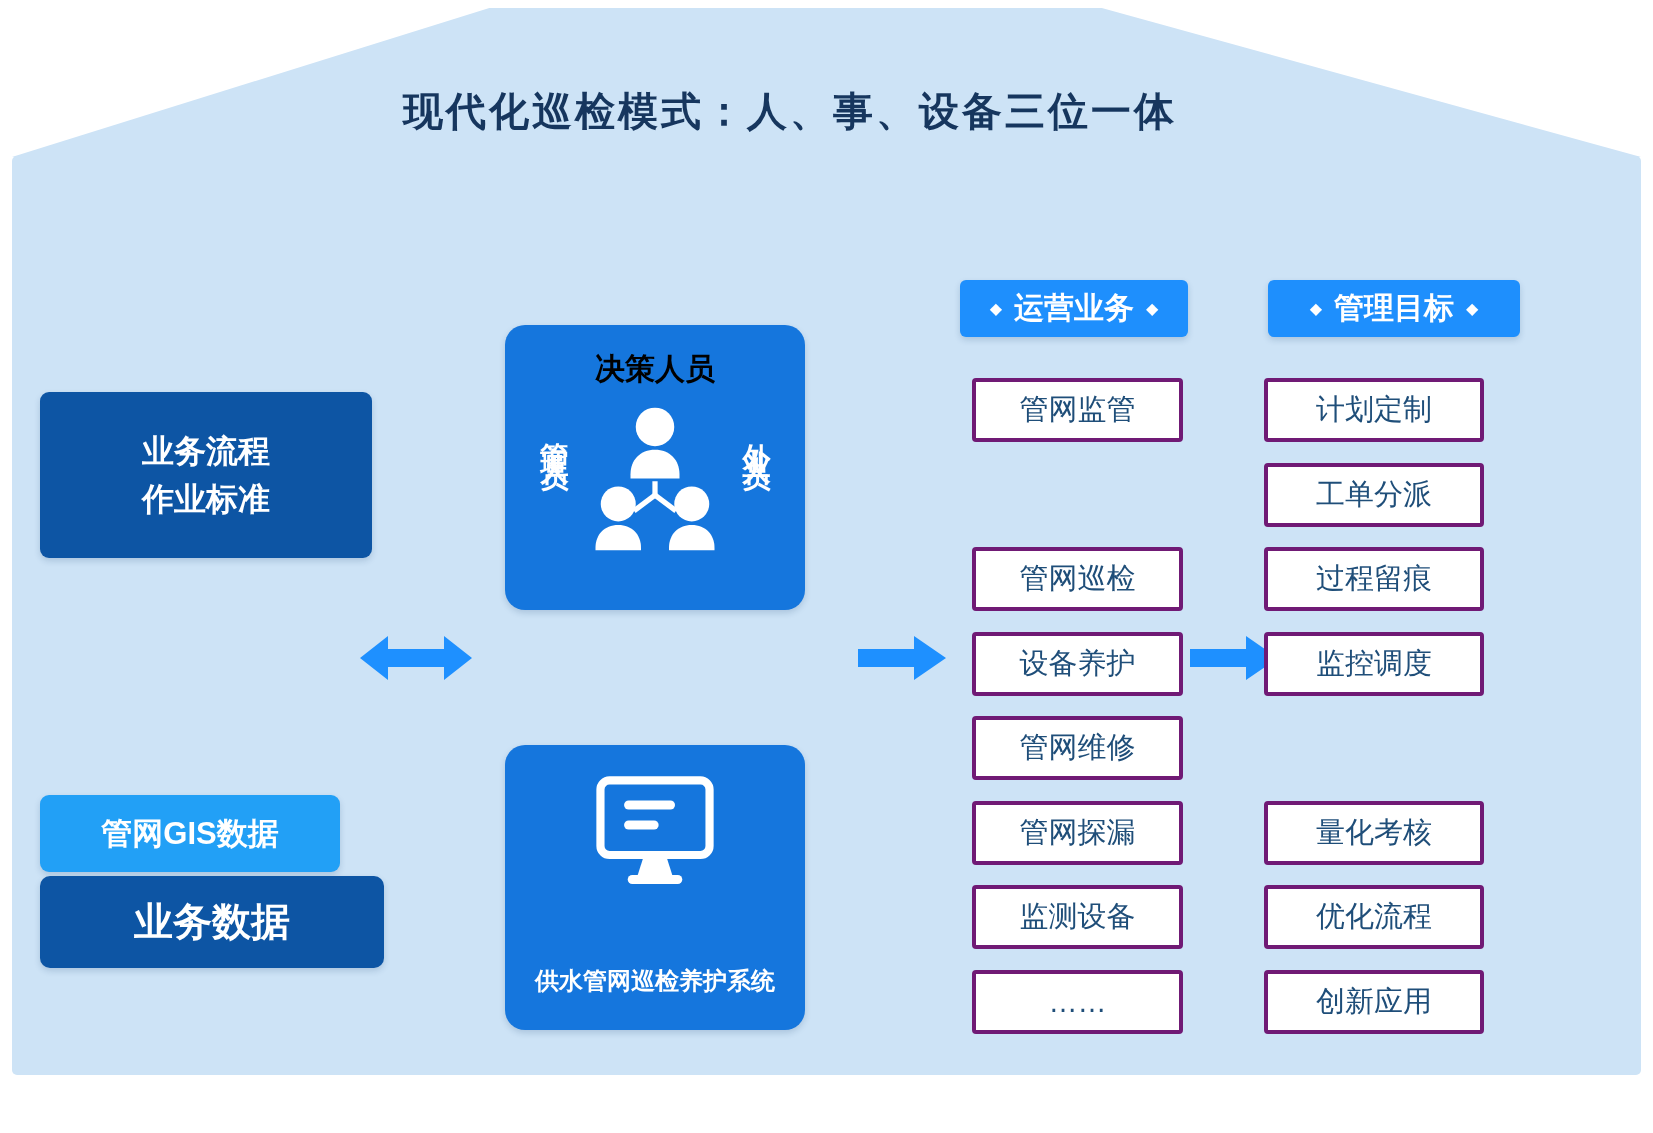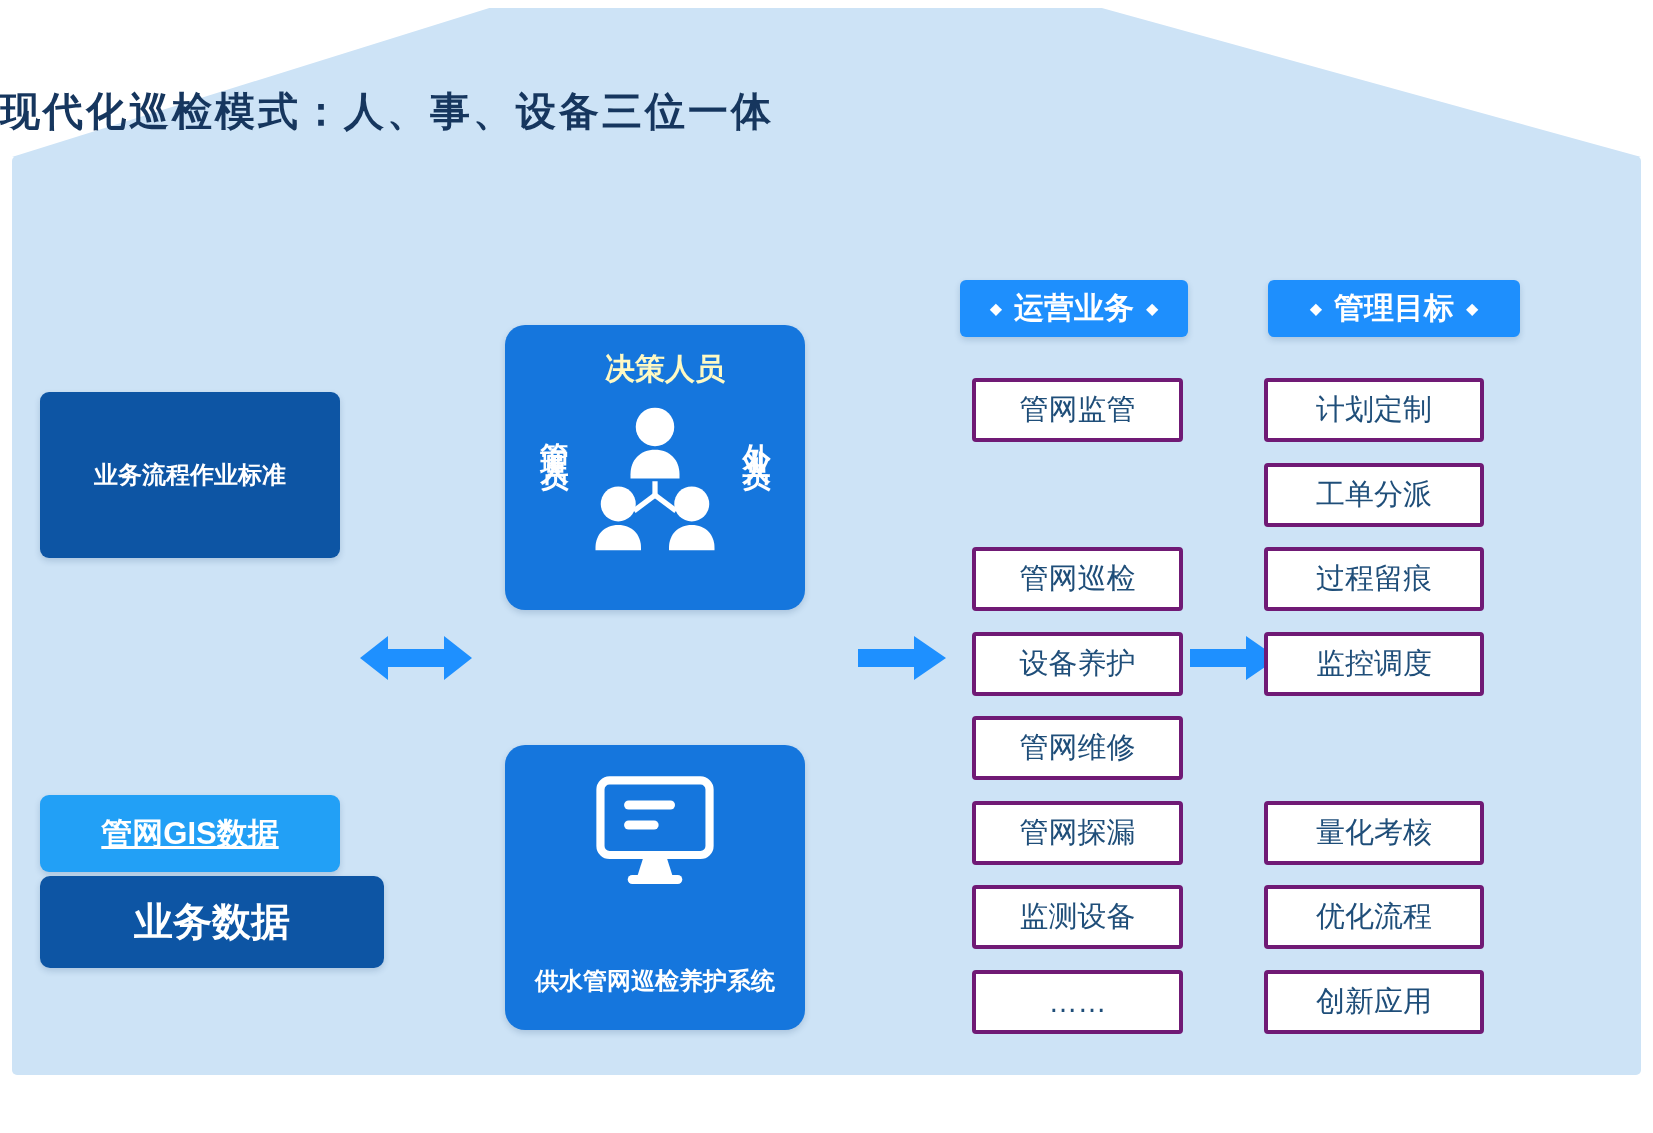--- a/index.html
+++ b/index.html
@@ -10,40 +10,40 @@
   .roof {
     position:absolute; left:12px; top:8px; width:1629px; height:149px;
     background:#cde3f6;
     clip-path:polygon(29.3% 0, 66.9% 0, 100% 100%, 0% 100%);
   }
   .body-panel {
     position:absolute; left:12px; top:156px; width:1629px; height:919px;
     background:#cde3f6; border-radius:5px;
   }
   .title {
-    position:absolute; top:84px; left:0; width:1580px; text-align:left;
+    position:absolute; top:84px; left:0; width:1580px; text-align:center;
     font-size:40px; font-weight:bold; color:#16365e; letter-spacing:3px;
   }
   .box {
     position:absolute; display:flex; align-items:center; justify-content:center;
     color:#ffffff; font-weight:bold; text-align:center;
     box-shadow:0 3px 6px rgba(20,60,110,0.18);
   }
   .dark  { background:#0d55a4; border-radius:9px; }
-  .light { background:#22a0f6; border-radius:9px;text-decoration:underline; }
+  .light { background:#22a0f6; border-radius:9px; }
   .blue  { background:#1576dd; border-radius:20px; }
 
-  .process-box { left:40px; top:392px; width:300px; height:166px;
-                 flex-direction:row; font-size:24px; line-height:48px; }
+  .process-box { left:40px; top:392px; width:332px; height:166px;
+                 flex-direction:column; font-size:32px; line-height:48px; }
   .gis-box  { left:40px; top:795px; width:300px; height:77px; font-size:31px; }
   .data-box { left:40px; top:876px; width:344px; height:92px; font-size:39px;border-radius:10px; }
 
   .people-box { left:505px; top:325px; width:300px; height:285px; }
   .people-title { position:absolute; top:24px; left:0; width:100%;
-                  text-align:center; font-size:30px; font-weight:bold; color:#fef9c3;padding-left:10px; }
+                  text-align:center; font-size:30px; font-weight:bold; color:#000000; }
   .vert {
     position:absolute; top:96px; height:180px;
     writing-mode:vertical-rl; text-orientation:upright;
     font-size:28px; font-weight:bold; color:#fff; letter-spacing:7px;
     display:flex; align-items:center;
   }
   .vert-left  { left:30px; }
   .vert-right { right:30px; }
   .people-icon { position:absolute; left:50%; top:66px; transform:translateX(-50%);
                  width:175px; height:175px; }

